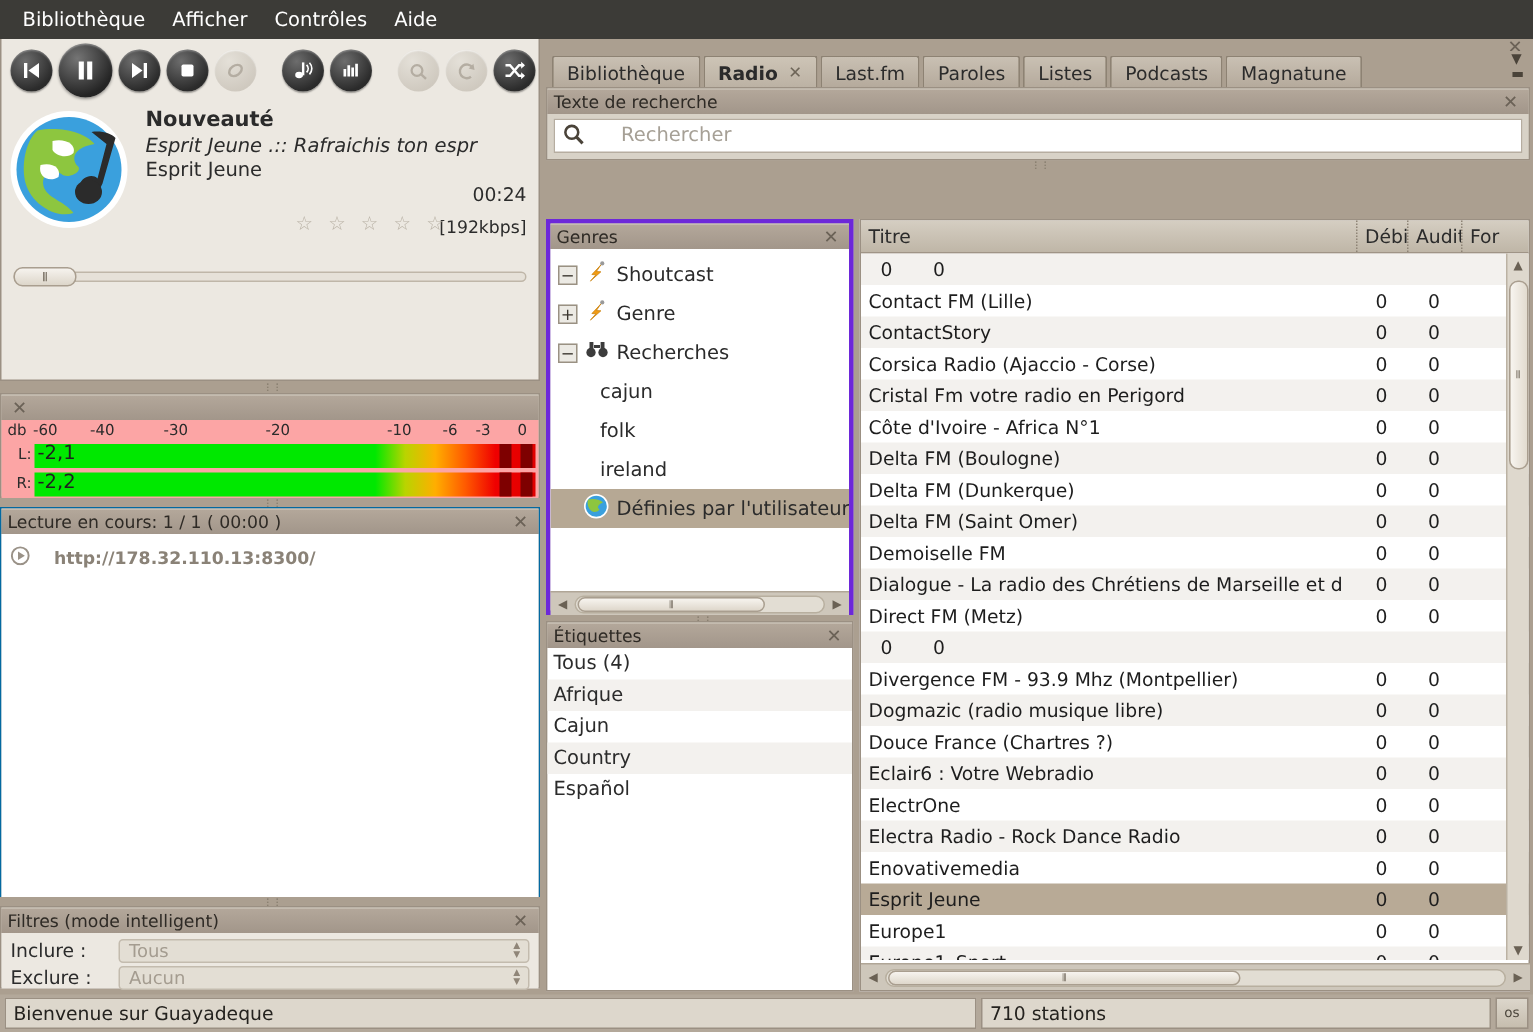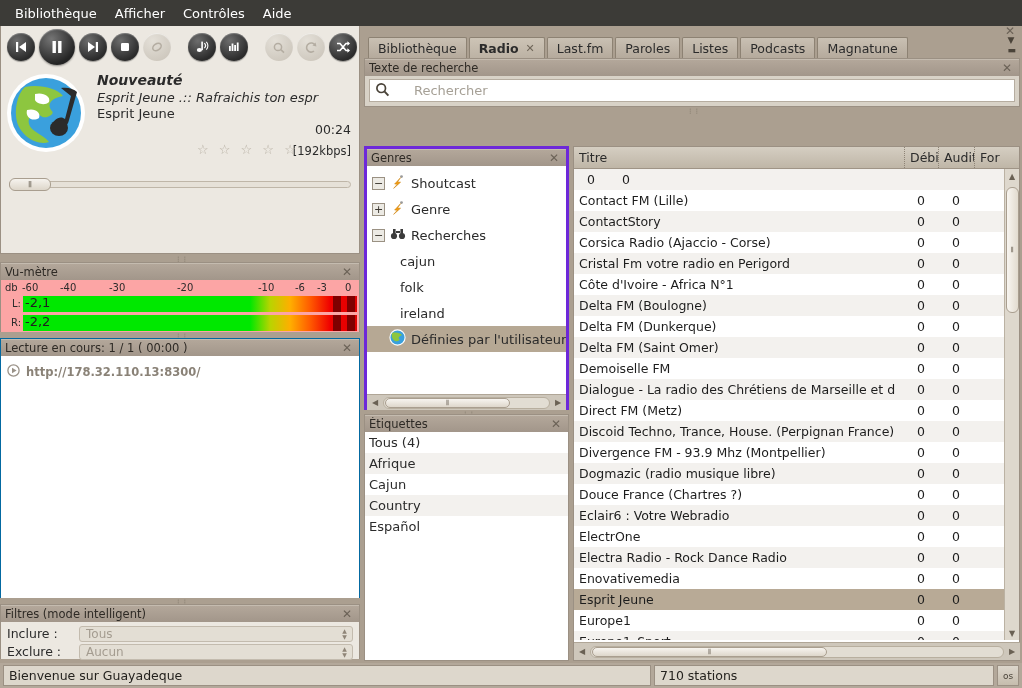--- a/index.html
+++ b/index.html
@@ -48,21 +48,21 @@
   .tbtn.lg { width: 36px; height: 36px; background: radial-gradient(circle at 35% 28%, #757575, #242424 72%);
              box-shadow: 0 1px 2px rgba(0,0,0,.4), inset 0 1px 1px rgba(255,255,255,.3); }
   .tbtn.dis { background: radial-gradient(circle at 35% 28%, #e4e0d8, #cfc9bf 75%); color: #b4ada2;
               box-shadow: inset 0 1px 1px rgba(255,255,255,.6); }
   .tbtn svg { display: block; }
   .gap { width: 9px; }
 
   #nowplaying { display: flex; padding: 4px 6px 0 4px; height: 100px; }
   #art { width: 82px; height: 82px; flex: none; position: relative; }
   #meta { flex: 1; padding-left: 10px; min-width: 0; position: relative; }
-  #np-title { font-weight: bold; font-size: 14px; color: #2b2b2b; white-space: nowrap; font-style: italic; }
+  #np-title { font-weight: bold; font-size: 14px; color: #2b2b2b; white-space: nowrap; }
   #np-sub { font-style: italic; font-size: 13px; color: #2b2b2b; white-space: nowrap;
             overflow: hidden; margin-top: 2px; }
   #np-artist { font-size: 13px; color: #2b2b2b; white-space: nowrap; margin-top: 1px; }
   #np-time { position: absolute; right: 2px; top: 50px; font-size: 12.5px; }
   #np-rate { position: absolute; right: 2px; top: 72px; font-size: 11.5px; }
   #stars { position: absolute; left: 110px; top: 70px; color: #b9b2a6; font-size: 13px; letter-spacing: 3px; }
   #seek { margin: 10px 8px 0 8px; height: 12px; position: relative; }
   #seek-track { position: absolute; left: 0; right: 0; top: 3px; height: 7px;
                 background: #e6e1d8; border: 1px solid #bfb6a8; border-radius: 4px; }
   #seek-thumb { position: absolute; left: 0; top: 0; width: 42px; height: 13px;
@@ -82,21 +82,21 @@
             background: linear-gradient(to right,
               #00e800 0%, #00e800 68%, #b9d400 74%, #ffae00 80%,
               #ff5a00 86%, #ef0000 92%, #e00000 100%); }
   .vu-bar .peak { position: absolute; top: 0; height: 16px; width: 8px; background: #7e0000; }
   .vu-val { position: absolute; left: 2px; top: -1px; font-size: 13px; color: #202020; font-weight: 500; }
 
   
   #plist { position: absolute; left: 0; top: 312px; width: 360px; height: 262px;
            border: 1px solid #0369a1; }
   #plist-body { background: #ffffff; height: 244px; padding: 8px 6px; }
-  .pl-item { display: flex; align-items: center; gap: 6px; font-size: 11.5px;
+  .pl-item { display: flex; align-items: center; gap: 16px; font-size: 11.5px;
              color: #8a8277; font-weight: bold; }
 
   
   #filters { position: absolute; left: 0; top: 578px; width: 360px; height: 55px;
              border: 1px solid #9b9083; }
   #filters-body { background: #ece8e1; height: 37px; padding: 2px 6px; }
   .frow { display: flex; align-items: center; height: 17px; margin-top: 1px; }
   .flabel { width: 72px; font-size: 12.5px; }
   .fcombo { flex: 1; height: 16px; background: #e3ded4; border: 1px solid #c3bbae;
             border-radius: 3px; display: flex; align-items: center; padding-left: 6px;
@@ -287,21 +287,20 @@
       <div id="seek">
         <div id="seek-track"></div>
         <div id="seek-thumb">⦀</div>
       </div>
     </div>
 
     <div class="grip" style="position:absolute;left:0;top:229px;width:360px;"></div>
 
     <div id="vu" class="pane">
       <div class="pane-title">
-        <span class="t">Vu-mètre</span>
         <span class="pane-close">✕</span>
       </div>
       <div id="vu-body">
         <div id="vu-scale">
           <span style="left:2px">db</span>
           <span style="left:19px">-60</span>
           <span style="left:57px">-40</span>
           <span style="left:106px">-30</span>
           <span style="left:174px">-20</span>
           <span style="left:255px">-10</span>
@@ -582,21 +581,20 @@
               <div class="st-title" style="width:330px;">Dialogue - La radio des Chrétiens de Marseille et d</div>
               <div class="st-num" style="width:34px;">0</div>
               <div class="st-num" style="width:36px;">0</div>
             </div>
           <div class="st-row">
               <div class="st-title" style="width:330px;">Direct FM (Metz)</div>
               <div class="st-num" style="width:34px;">0</div>
               <div class="st-num" style="width:36px;">0</div>
             </div>
           <div class="st-row alt">
-              <div class="st-title" style="width:330px;">Discoid Techno, Trance, House. (Perpignan France)</div>
               <div class="st-num" style="width:34px;">0</div>
               <div class="st-num" style="width:36px;">0</div>
             </div>
           <div class="st-row">
               <div class="st-title" style="width:330px;">Divergence FM - 93.9 Mhz (Montpellier)</div>
               <div class="st-num" style="width:34px;">0</div>
               <div class="st-num" style="width:36px;">0</div>
             </div>
           <div class="st-row alt">
               <div class="st-title" style="width:330px;">Dogmazic (radio musique libre)</div>

